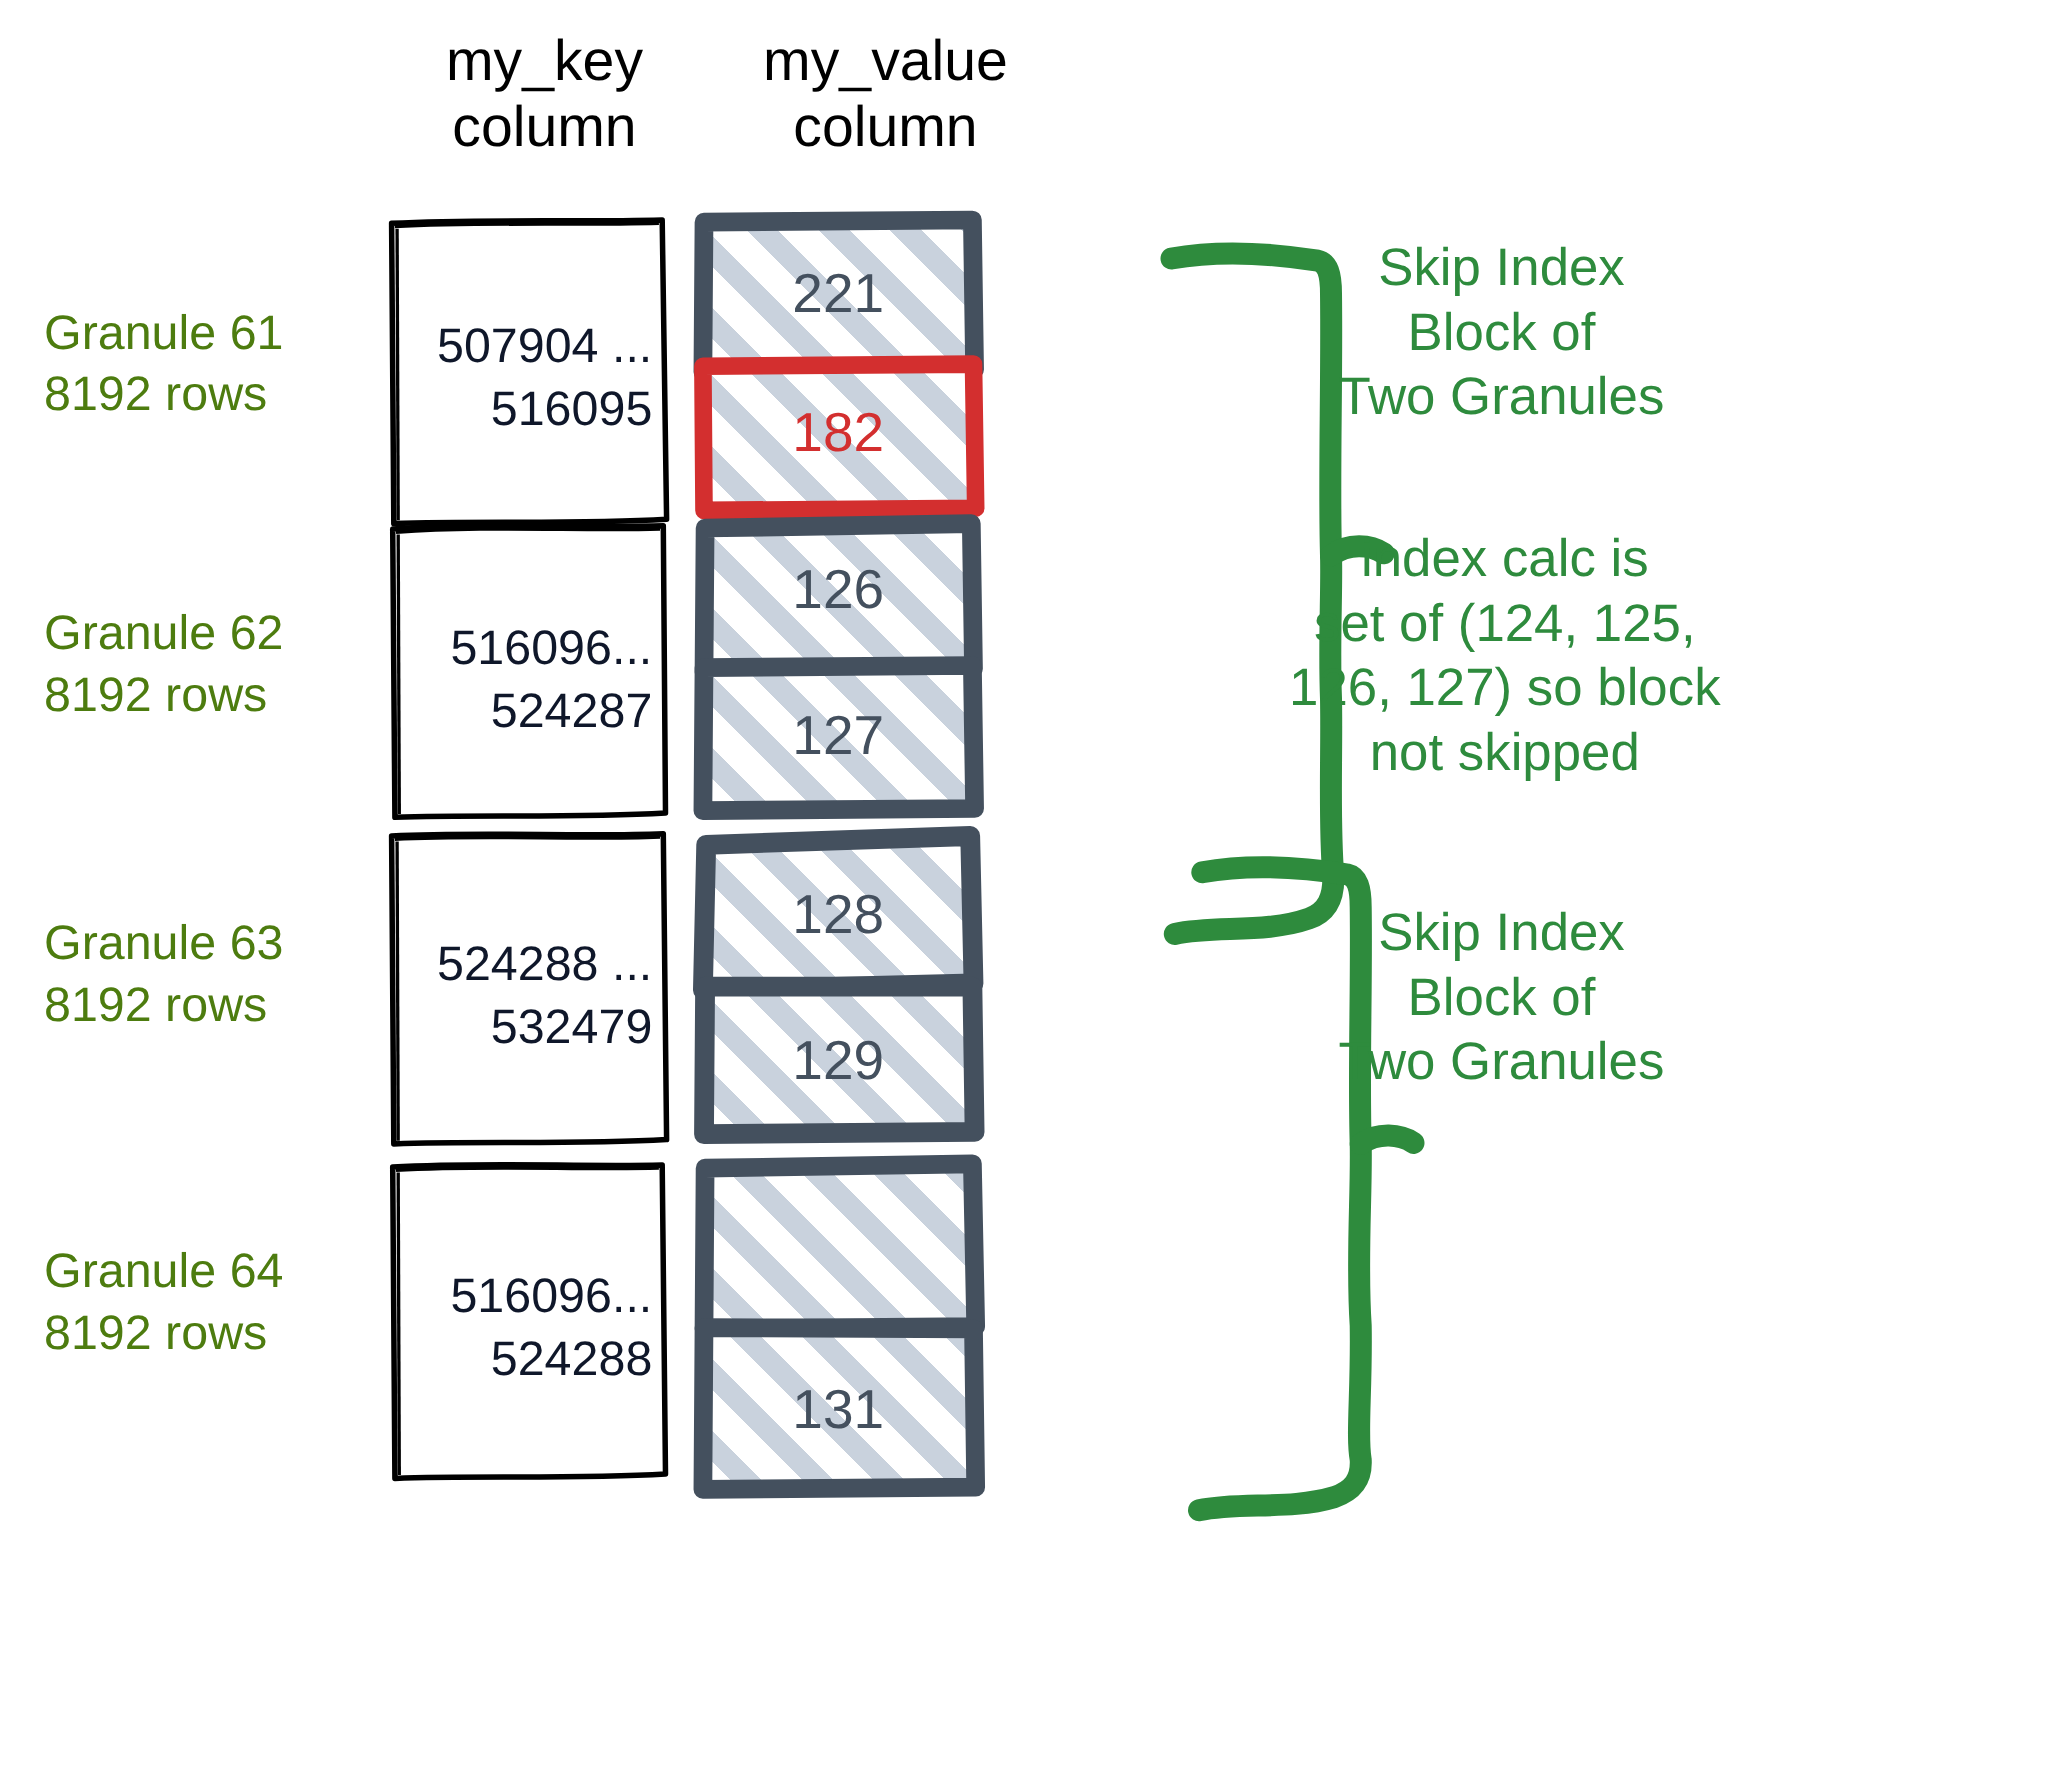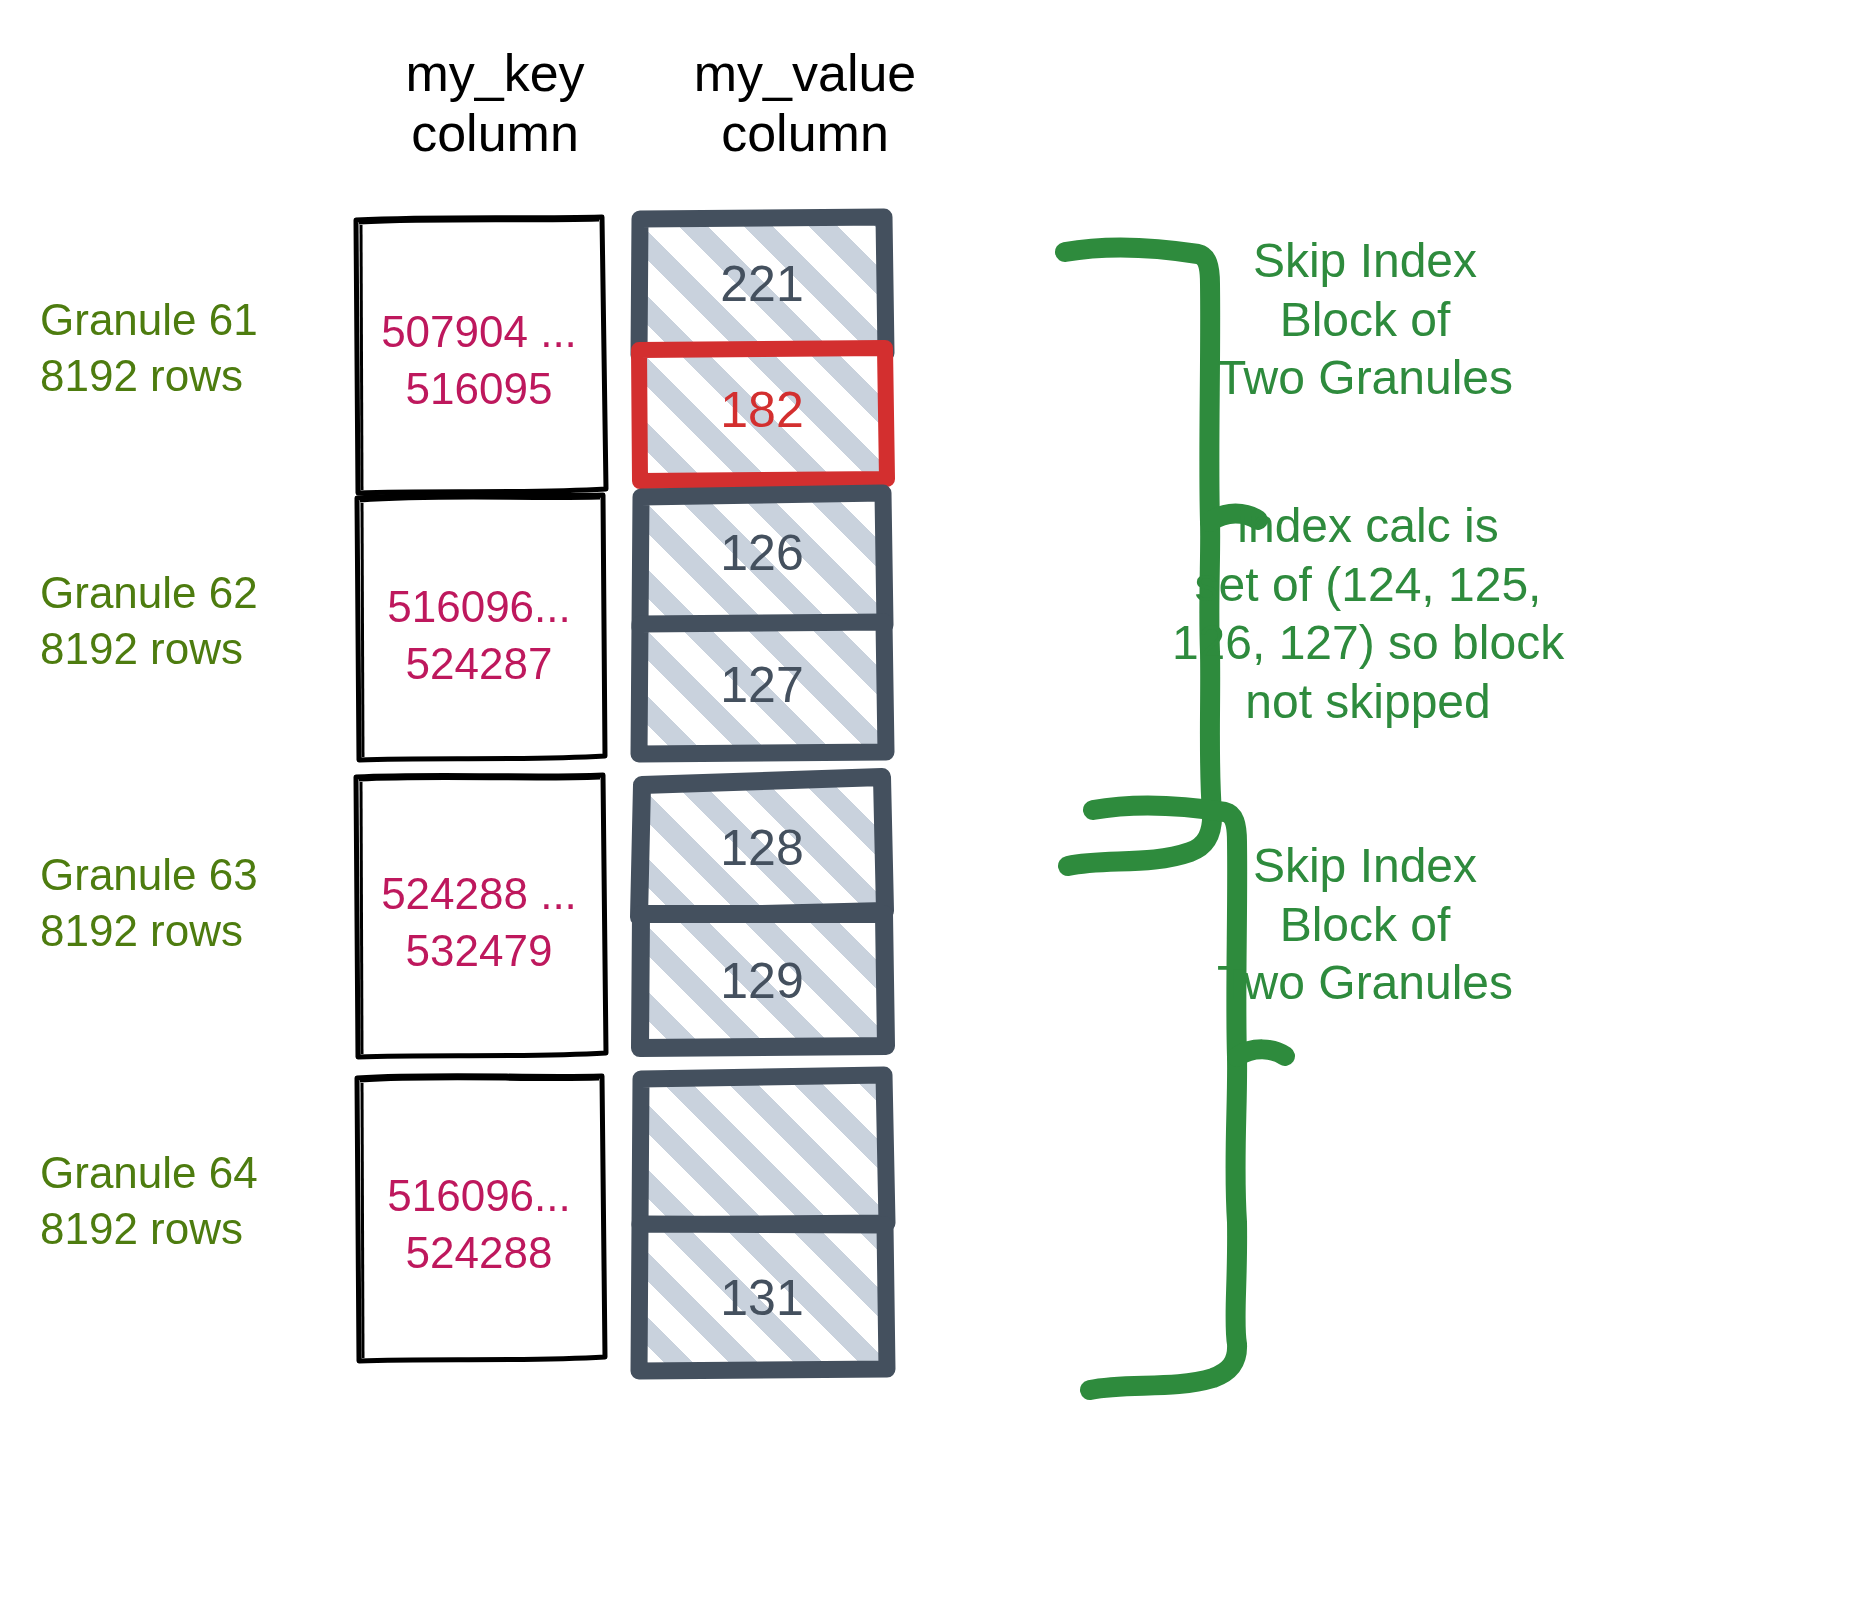--- a/index.html
+++ b/index.html
@@ -10,21 +10,21 @@
   body {
     font-family: "Liberation Sans", sans-serif;
     width: 1859px;
     height: 1618px;
     position: relative;
     overflow: hidden;
     color: #000;
   }
   .stage {
     position: absolute;
-    left: 0; top: 17px;
+    left: 0; top: 0;
     width: 1859px;
     height: 1268px;
   }
 
   
   .col-header {
     position: absolute;
     text-align: center;
     font-size: 52px;
     line-height: 1.16;
@@ -50,24 +50,24 @@
   .key-box {
     position: absolute;
     left: 355px;
     width: 245px;
   }
   .key-box svg { position: absolute; left: -6px; top: -6px; overflow: visible; }
   .key-text {
     position: absolute;
     left: 10px;
     width: 228px;
-    text-align: center;
+    text-align: right;
     font-size: 44px;
     line-height: 1.3;
-    color: #be185d;
+    color: #0f172a;
     white-space: pre-line;
   }
 
   
   .val-cell {
     position: absolute;
     left: 638px;
     width: 248px;
   }
   .val-hatch {

